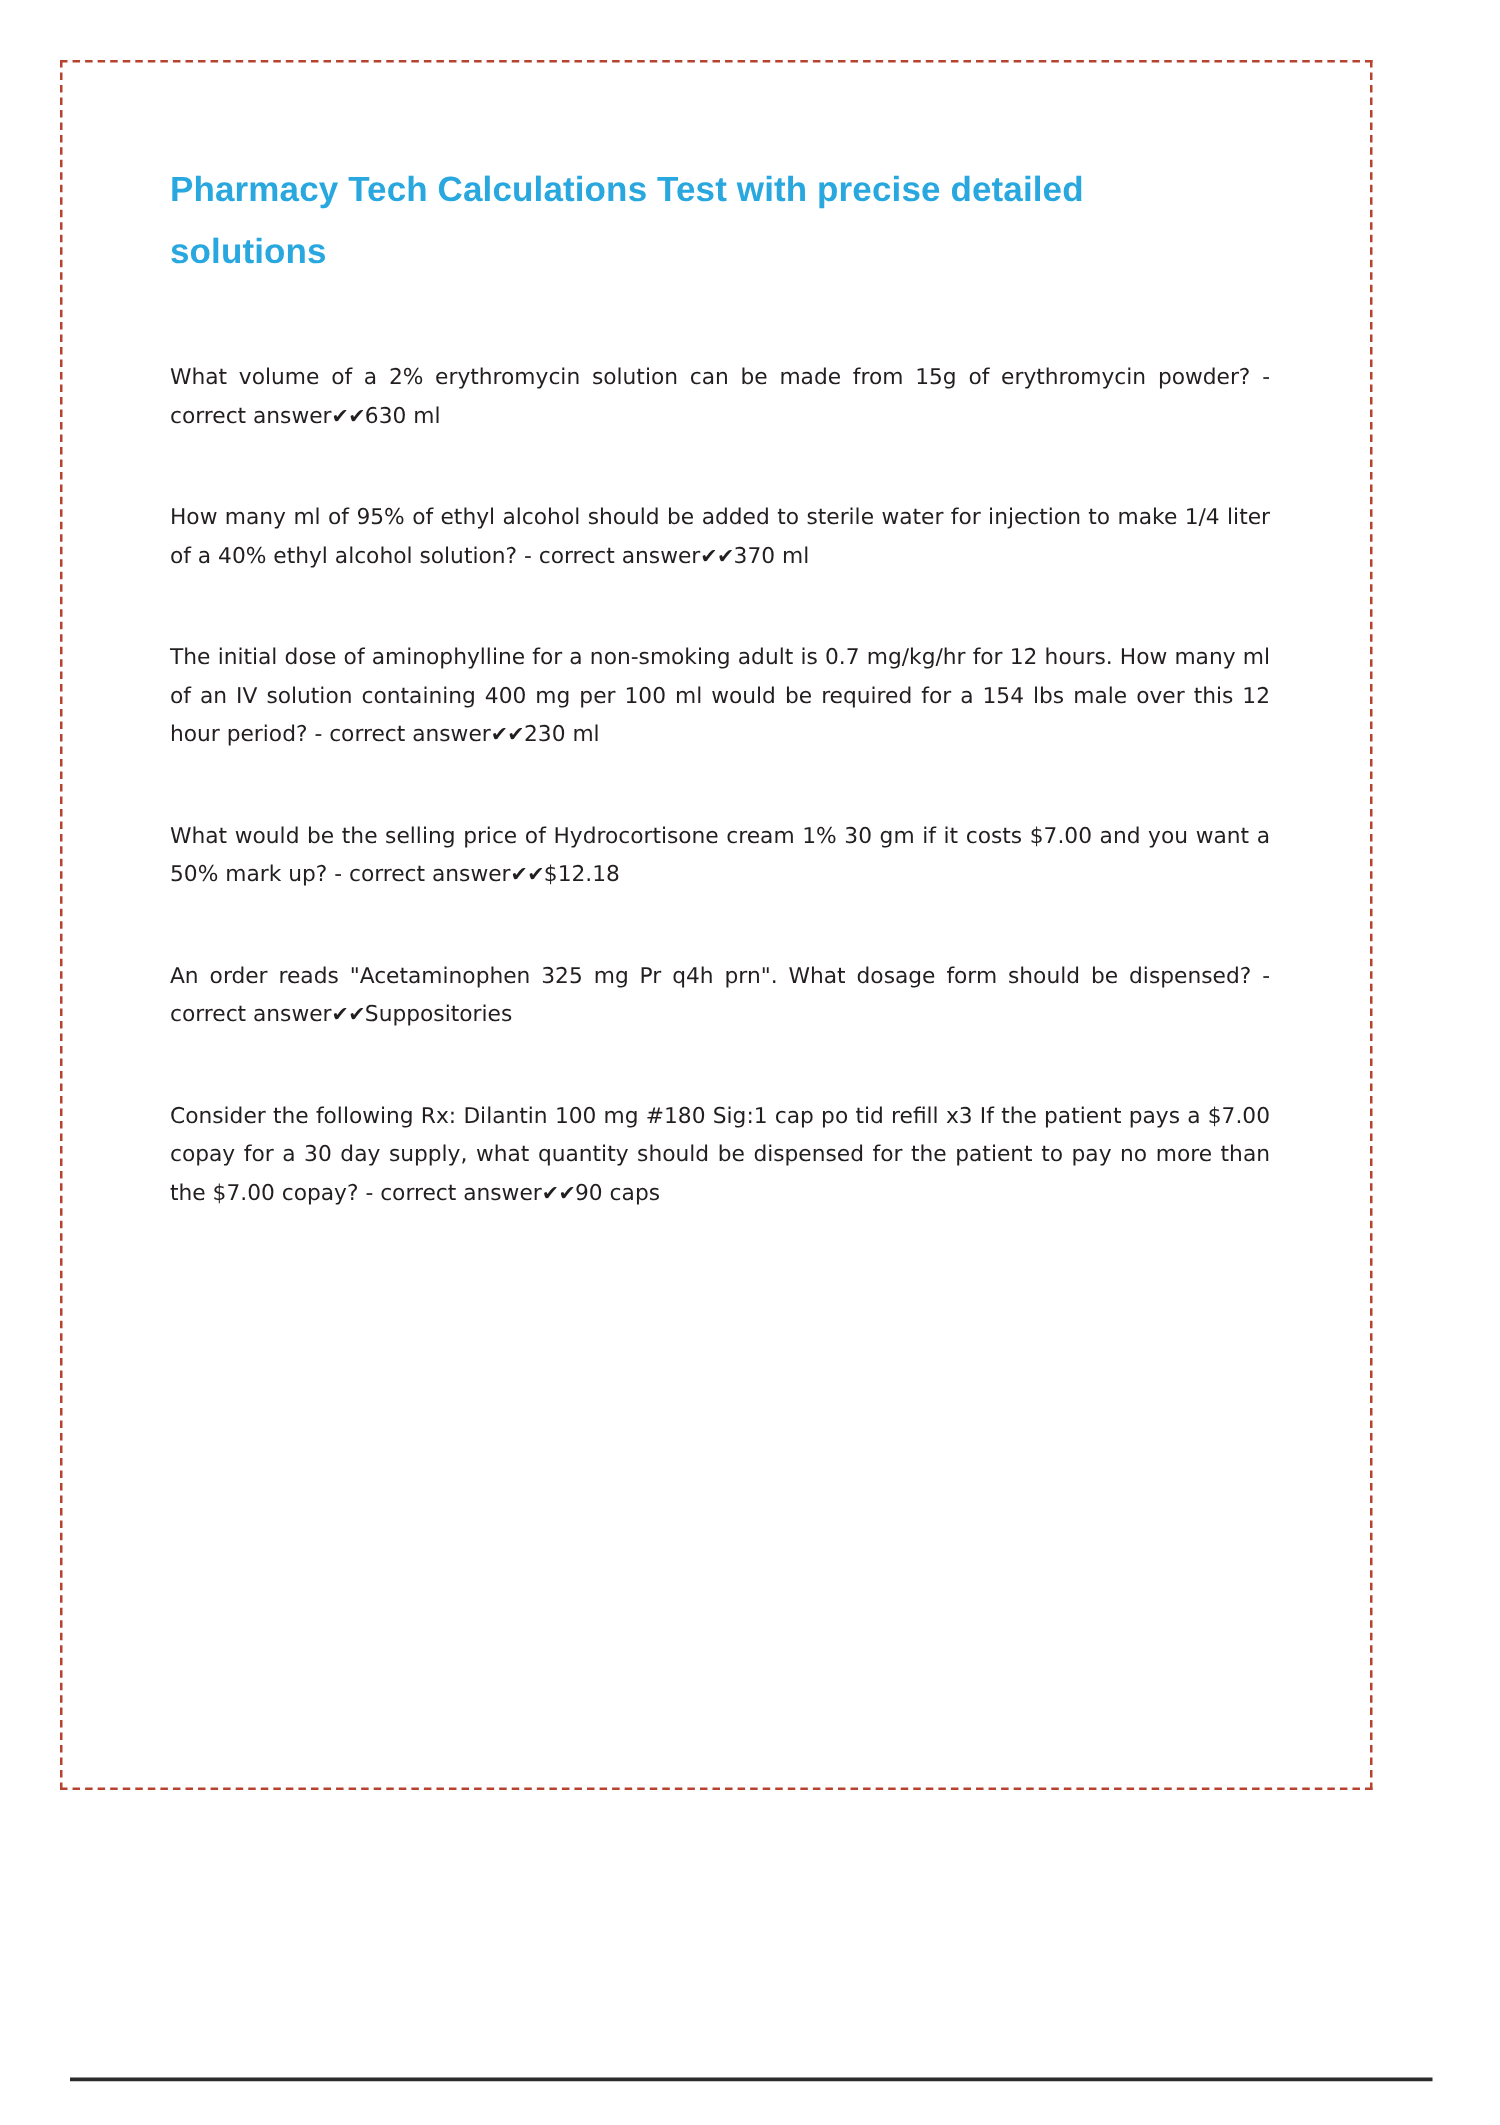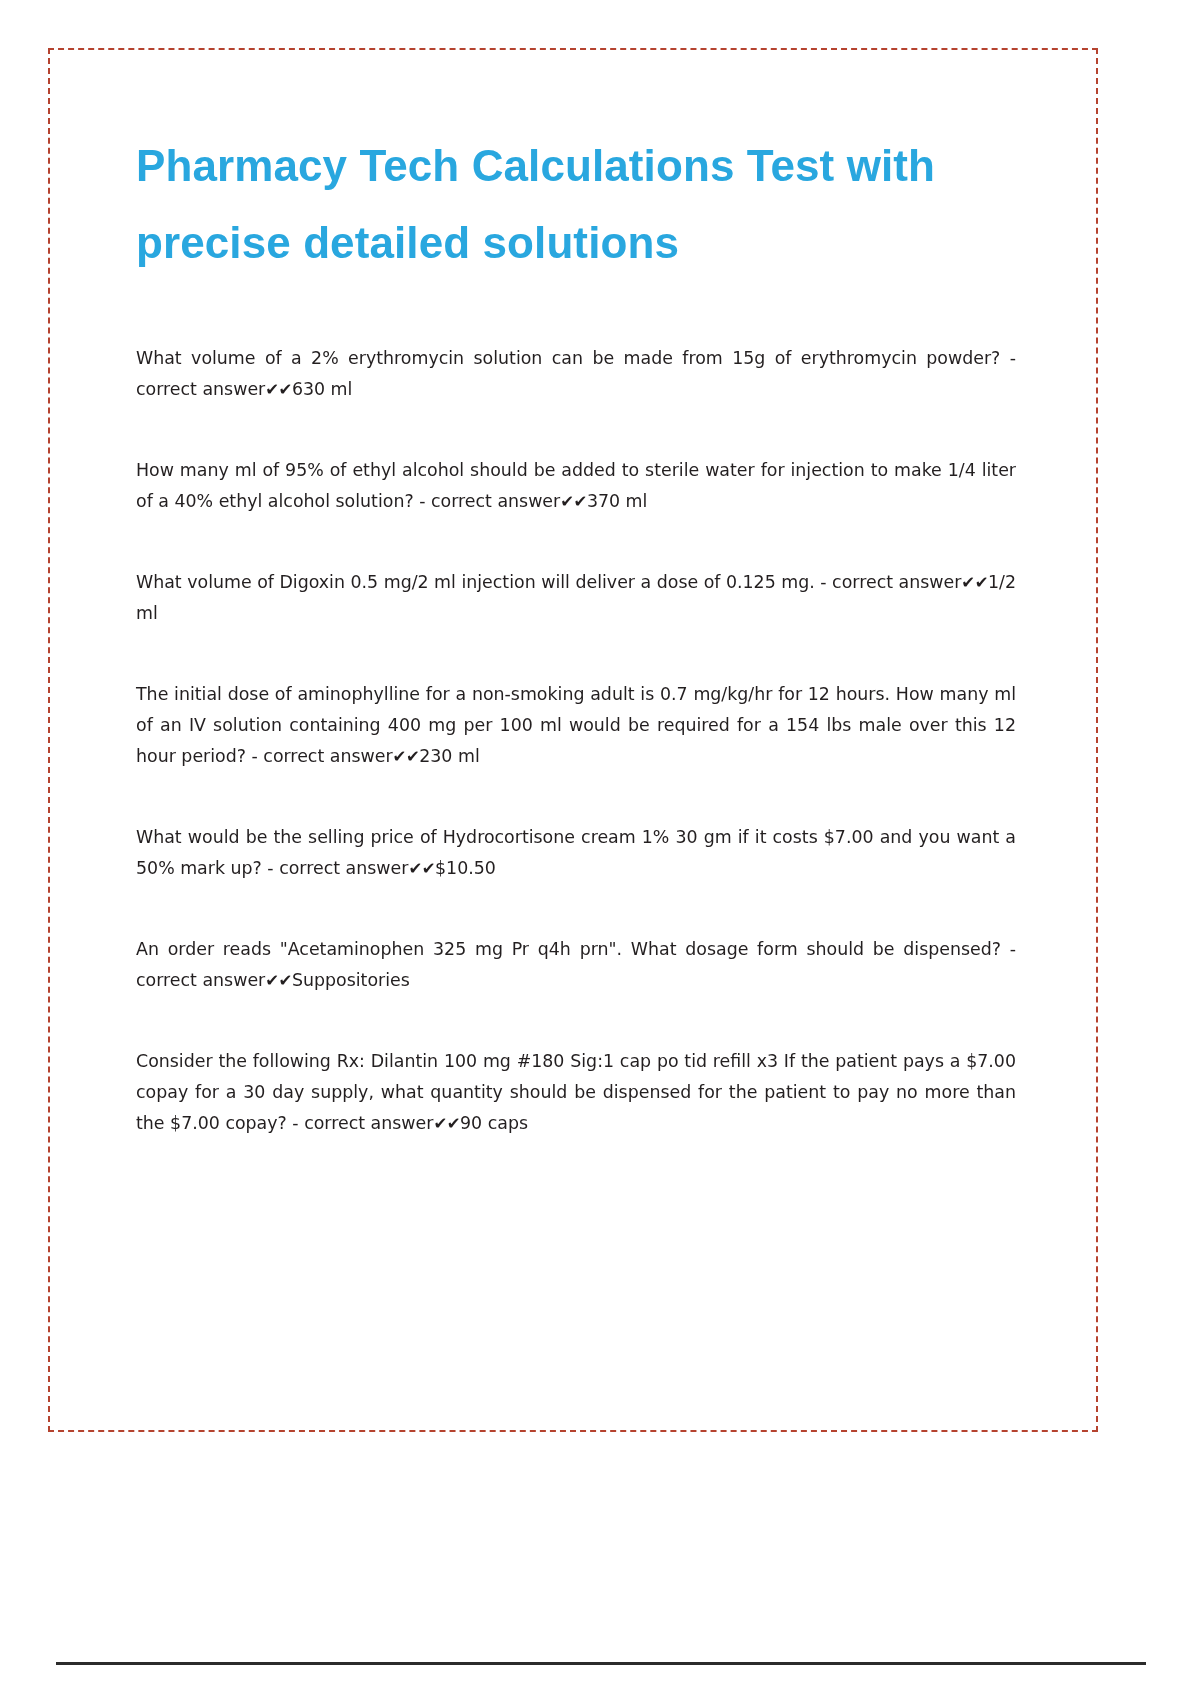--- a/index.html
+++ b/index.html
@@ -34,21 +34,21 @@
   }
   .content {
     position: absolute;
     left: 86px;
     top: 78px;
     width: 880px;
   }
   .doc-title {
     font-family: "Liberation Sans", sans-serif;
     color: #29a7df;
-    font-size: 44px;
+    font-size: 28px;
     font-weight: bold;
     line-height: 1.74;
     letter-spacing: 0.1px;
     margin: 0 0 0 0;
     width: 840px;
   }
   .qa-list {
     margin-top: 62px;
   }
   .qa-item {
@@ -79,22 +79,21 @@
 </head>
 <body>
 
 <div class="page">
   <div class="doc-frame">
     <div class="content">
       <h1 class="doc-title">Pharmacy Tech Calculations Test with precise detailed solutions</h1>
       <div class="qa-list">
           <p class="qa-item"><span>What volume of a 2% erythromycin solution can be made from 15g of erythromycin powder? - correct answer</span><span class="marks">✔✔</span><span>630 ml</span></p>
           <p class="qa-item"><span>How many ml of 95% of ethyl alcohol should be added to sterile water for injection to make 1/4 liter of a 40% ethyl alcohol solution? - correct answer</span><span class="marks">✔✔</span><span>370 ml</span></p>
-          <p class="qa-item"><span>What volume of Digoxin 0.5 mg/2 ml injection will deliver a dose of 0.125 mg. - correct answer</span><span class="marks">✔✔</span><span>1/2 ml</span></p>
           <p class="qa-item"><span>The initial dose of aminophylline for a non-smoking adult is 0.7 mg/kg/hr for 12 hours. How many ml of an IV solution containing 400 mg per 100 ml would be required for a 154 lbs male over this 12 hour period? - correct answer</span><span class="marks">✔✔</span><span>230 ml</span></p>
-          <p class="qa-item"><span>What would be the selling price of Hydrocortisone cream 1% 30 gm if it costs $7.00 and you want a 50% mark up? - correct answer</span><span class="marks">✔✔</span><span>$10.50</span></p>
+          <p class="qa-item"><span>What would be the selling price of Hydrocortisone cream 1% 30 gm if it costs $7.00 and you want a 50% mark up? - correct answer</span><span class="marks">✔✔</span><span>$12.18</span></p>
           <p class="qa-item"><span>An order reads "Acetaminophen 325 mg Pr q4h prn". What dosage form should be dispensed? - correct answer</span><span class="marks">✔✔</span><span>Suppositories</span></p>
           <p class="qa-item"><span>Consider the following Rx: Dilantin 100 mg #180 Sig:1 cap po tid refill x3 If the patient pays a $7.00 copay for a 30 day supply, what quantity should be dispensed for the patient to pay no more than the $7.00 copay? - correct answer</span><span class="marks">✔✔</span><span>90 caps</span></p>
         </div>
     </div>
   </div>
   <div class="bottom-rule"></div>
 </div>
 
 </body></html>

